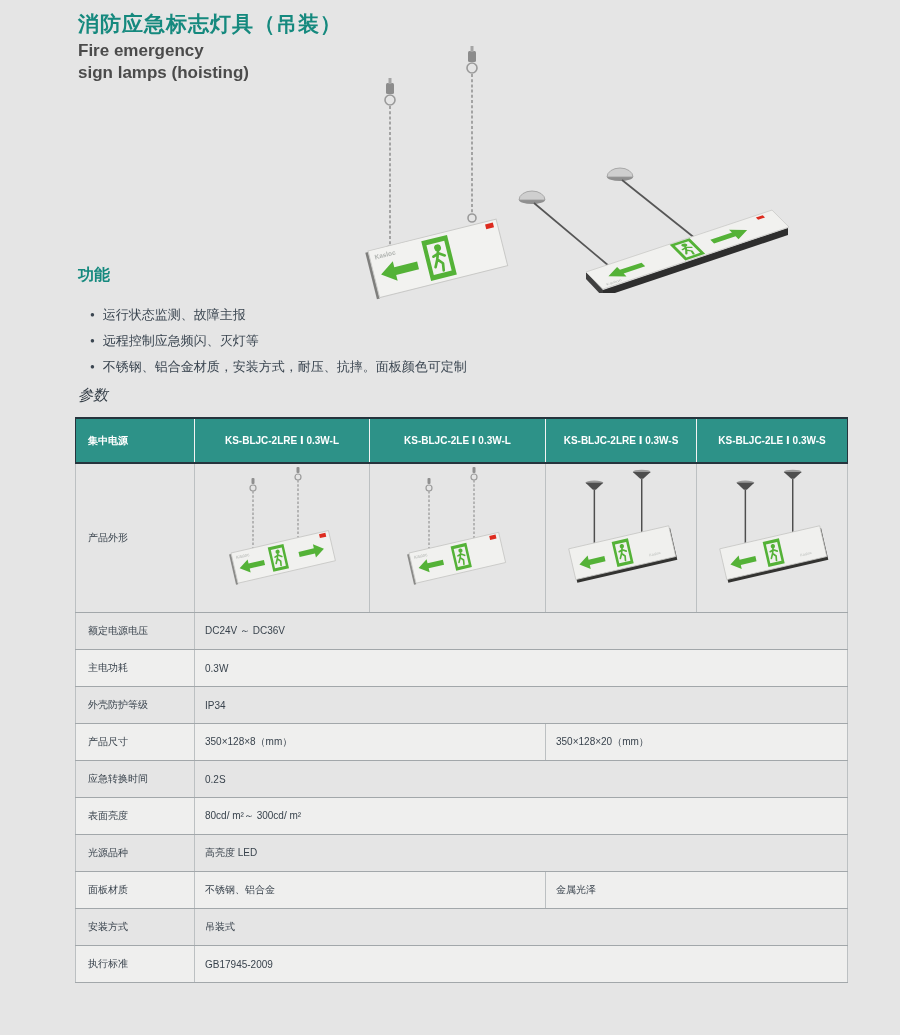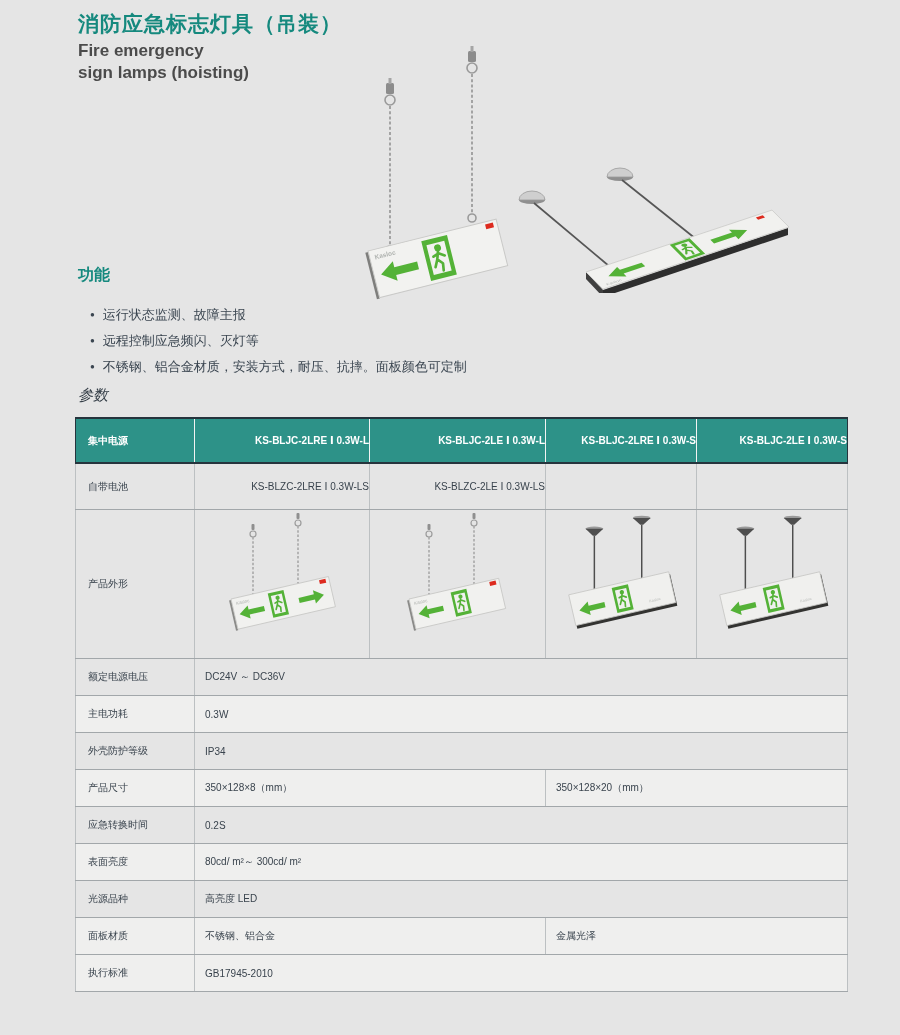--- a/index.html
+++ b/index.html
@@ -25,21 +25,21 @@
              table-layout:fixed;font-size:10px;color:#39434d;}
   table.spec td{padding:0 0 0 10px;height:36px;border-bottom:1px solid #a2a7aa;
                 border-left:1px solid #bcc0c2;overflow:hidden;white-space:nowrap;}
   table.spec td:first-child{padding-left:12px;}
   table.spec tr td:last-child{border-right:1px solid #bcc0c2;}
   table.spec tr.head td{background:#2d9288;color:#fff;font-weight:bold;height:43px;
                         border-top:2px solid #26343d;border-bottom:2px solid #26343d;
                         border-left:1px solid rgba(255,255,255,.55);border-right:none;}
   table.spec tr.head td:first-child{border-left:1px solid #26343d;}
   table.spec tr.head td:last-child{border-right:1px solid #26343d;}
-  table.spec td.model{text-align:right;padding:0;}
+  table.spec td.model{text-align:center;padding:0;}
   table.spec tr.battery td{height:45px;}
   table.spec tr.appearance td{height:148px;padding:0;text-align:center;vertical-align:middle;}
   table.spec tr.appearance td:first-child{text-align:left;padding-left:12px;}
   table.spec tr.stripe td{background:#efefee;margin-top:28px;}
   table.spec td.span-val{padding-left:10px;}
 
   .svg-defs{position:absolute;width:0;height:0;overflow:hidden;}
 </style>
 </head>
 <body>
@@ -178,27 +178,20 @@
         <col style="width:151px">
     </colgroup>
     <tbody>
         <tr class="head">
       <td>集中电源</td>
       <td class="model">KS-BLJC-2LRE Ⅰ 0.3W-L</td>
       <td class="model">KS-BLJC-2LE Ⅰ 0.3W-L</td>
       <td class="model">KS-BLJC-2LRE Ⅰ 0.3W-S</td>
       <td class="model">KS-BLJC-2LE Ⅰ 0.3W-S</td>
     </tr>
-    <tr class="battery">
-      <td>自带电池</td>
-      <td class="model">KS-BLZC-2LRE Ⅰ 0.3W-LS</td>
-      <td class="model">KS-BLZC-2LE Ⅰ 0.3W-LS</td>
-      <td class="model"></td>
-      <td class="model"></td>
-    </tr>
     <tr class="appearance">
       <td>产品外形</td>
       <td><svg width="170" height="140" viewBox="0 0 170 140">
               <use href="#sign-chain-double"></use>
             </svg></td>
       <td><svg width="170" height="140" viewBox="0 0 170 140">
               <use href="#sign-chain-single"></use>
             </svg></td>
       <td><svg width="148" height="140" viewBox="10 0 150 140">
               <use href="#sign-rod"></use>
@@ -234,20 +227,24 @@
     </tr>
     <tr>
       <td>光源品种</td>
       <td class="span-val" colspan="4">高亮度 LED</td>
     </tr>
     <tr class="stripe">
       <td>面板材质</td>
       <td class="span-val" colspan="2">不锈钢、铝合金</td>
       <td class="span-val" colspan="2">金属光泽</td>
     </tr>
+    <tr>
+      <td>安装方式</td>
+      <td class="span-val" colspan="4">吊装式</td>
+    </tr>
     <tr class="stripe">
       <td>执行标准</td>
-      <td class="span-val" colspan="4">GB17945-2010</td>
+      <td class="span-val" colspan="4">GB17945-2009</td>
     </tr>
   </tbody>
     </table>
 
 </div>
 
 </body></html>

